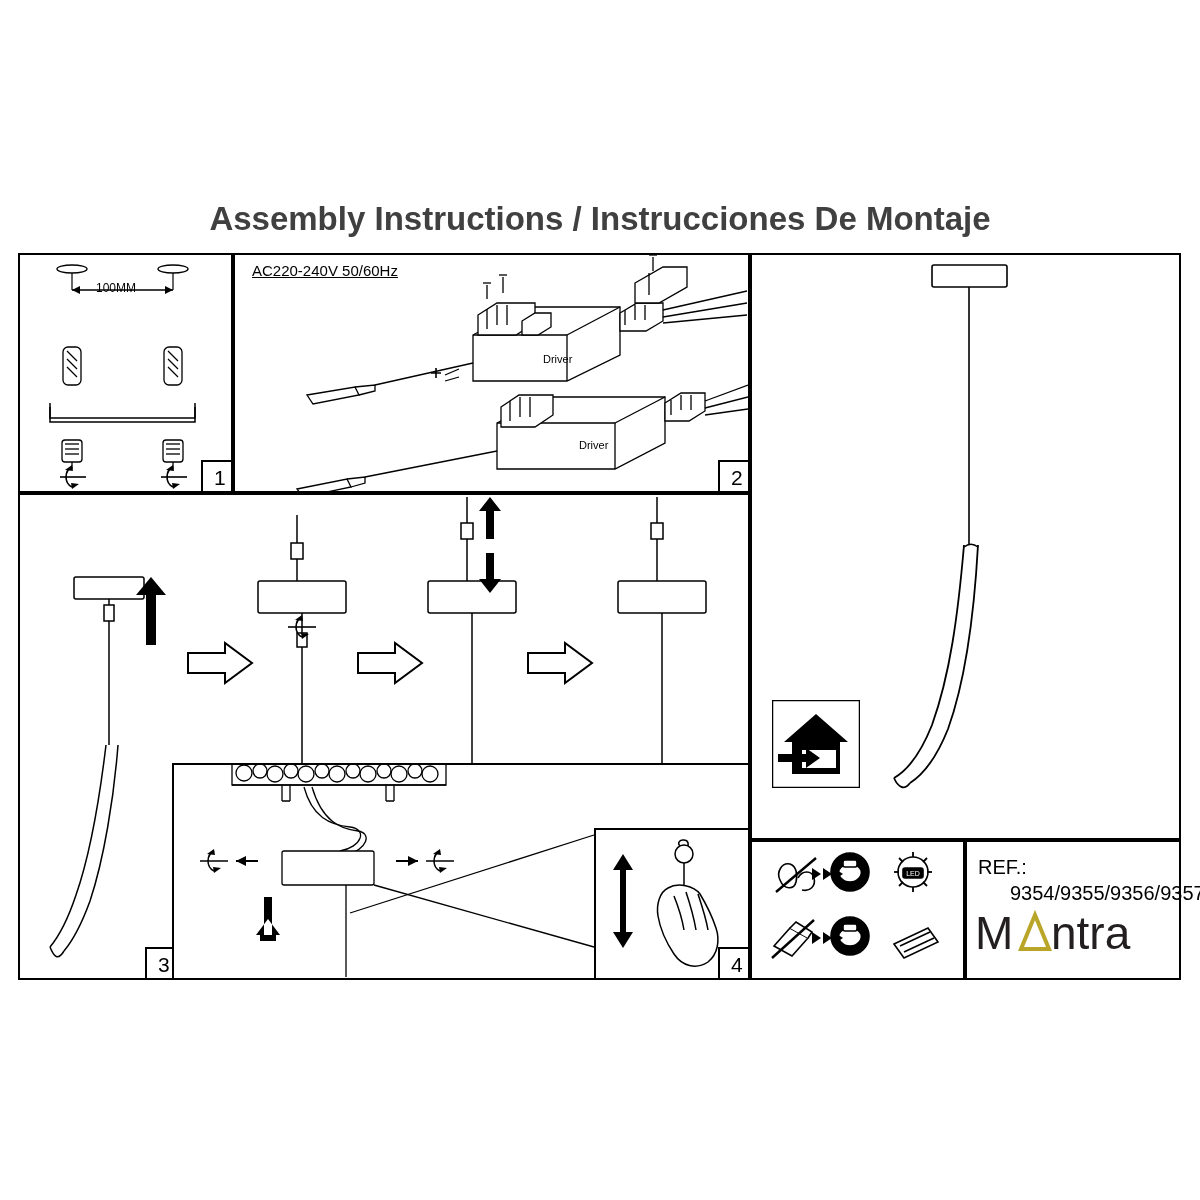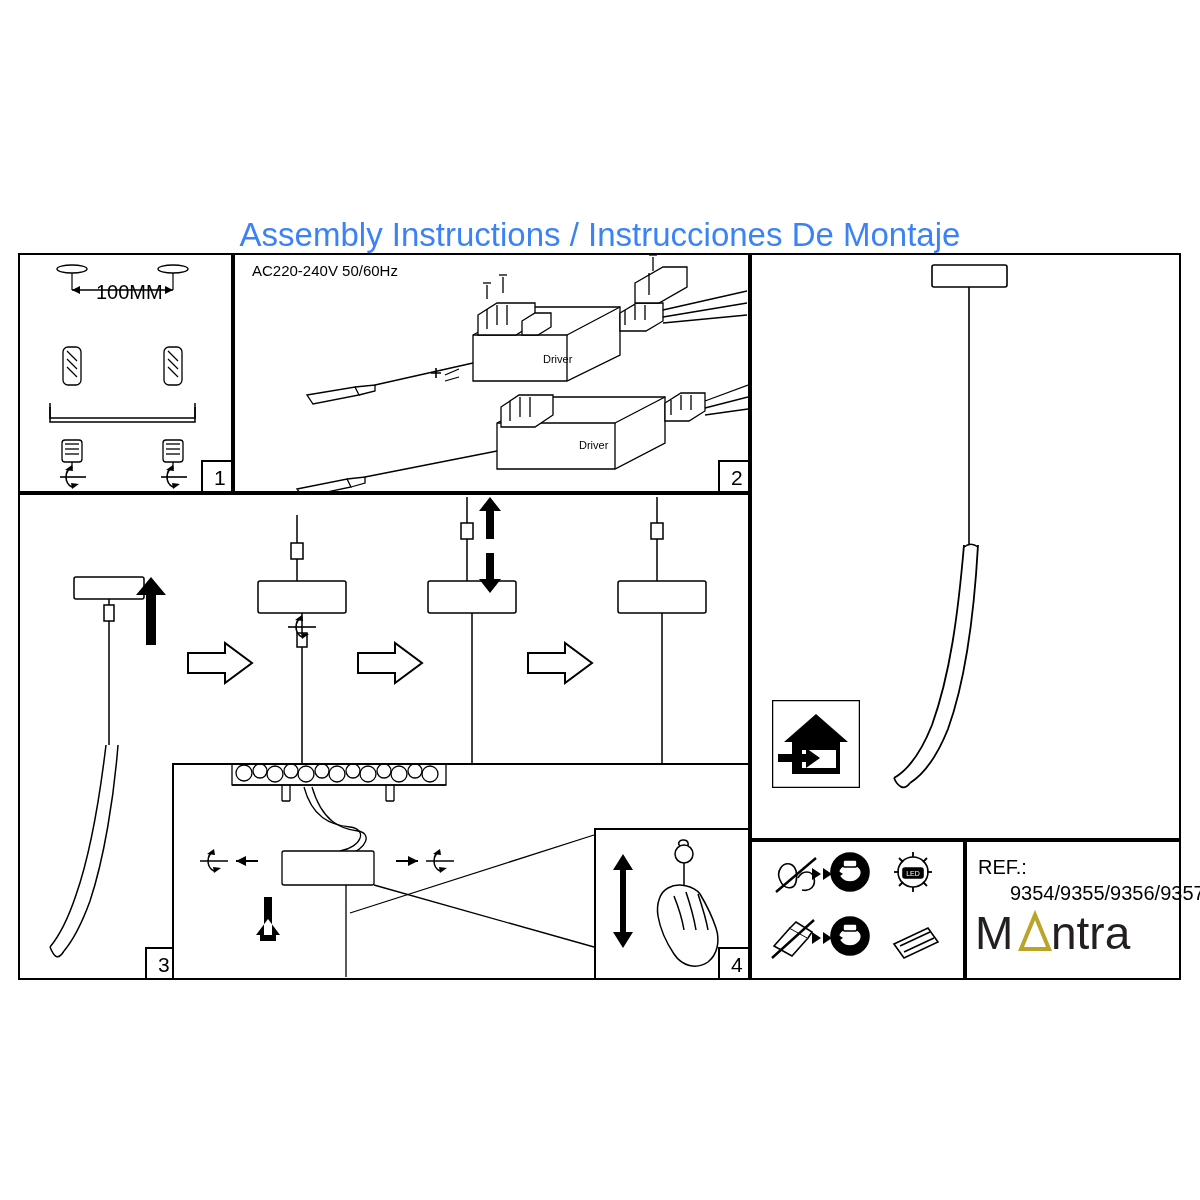--- a/index.html
+++ b/index.html
@@ -21,24 +21,23 @@
     width: 1200px;
     height: 1200px;
   }
   .title {
     position: absolute;
     left: 0;
     top: 200px;
     width: 1200px;
     text-align: center;
     font-size: 33px;
-    font-weight: normal;
+    font-weight: bold;
     letter-spacing: 0px;
-    color: #3b82f6;
-    margin-top: 16px;
+    color: #404040;
   }
   
   .frame {
     position: absolute;
     left: 18px;
     top: 253px;
     width: 1163px;
     height: 727px;
     border: 2px solid #000;
     box-sizing: border-box;
@@ -150,28 +149,28 @@
       <path d="M52 212 C44 216 44 228 52 232"></path>
       <polygon points="52,210 45,215 53,216" fill="#000" stroke="none"></polygon>
       <polygon points="52,234 59,229 51,228" fill="#000" stroke="none"></polygon>
       <line x1="141" y1="222" x2="167" y2="222"></line>
       <path d="M153 212 C145 216 145 228 153 232"></path>
       <polygon points="153,210 146,215 154,216" fill="#000" stroke="none"></polygon>
       <polygon points="153,234 160,229 152,228" fill="#000" stroke="none"></polygon>
     </g>
   </svg>
 
-  <div class="lbl" style="left:96px; top:281px; font-size:20px;">100MM</div>
+  <div class="lbl" style="left:96px; top:281px; font-size:12px;">100MM</div>
 
   <div class="step-box" style="left:201px; top:460px; width:32px; height:33px;"></div>
   <div class="step-num" style="left:211px; top:466px; background:transparent;">1</div>
 
   <div class="panel" style="left:233px; top:253px; width:517px; height:240px;"></div>
 
-  <div class="lbl" style="left:252px; top:262px; font-size:15px;">AC220-240V 50/60Hz</div>
+  <div class="lbl" style="left:252px; top:262px; font-size:15px;text-decoration:underline;">AC220-240V 50/60Hz</div>
 
   <svg class="abs" style="left:235px; top:255px;" width="513" height="236" viewBox="0 0 513 236">
     <g stroke="#000" stroke-width="1.3" fill="none">
 
       <path d="M238 80 L290 52 L385 52 L385 100 L332 126 L238 126 Z" fill="#fff"></path>
       <path d="M238 80 L332 80 L332 126"></path>
       <path d="M332 80 L385 52"></path>
       <text x="308" y="108" font-family="Liberation Sans, sans-serif" font-size="11" fill="#000" stroke="none">Driver</text>
 
       <path d="M243 60 L262 48 L300 48 L300 68 L281 80 L243 80 Z" fill="#fff"></path>

